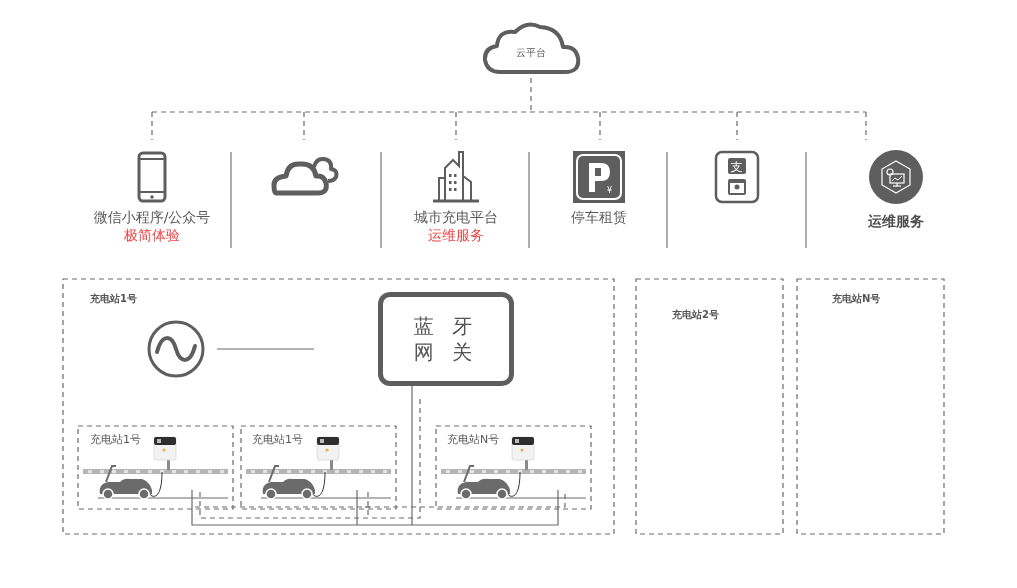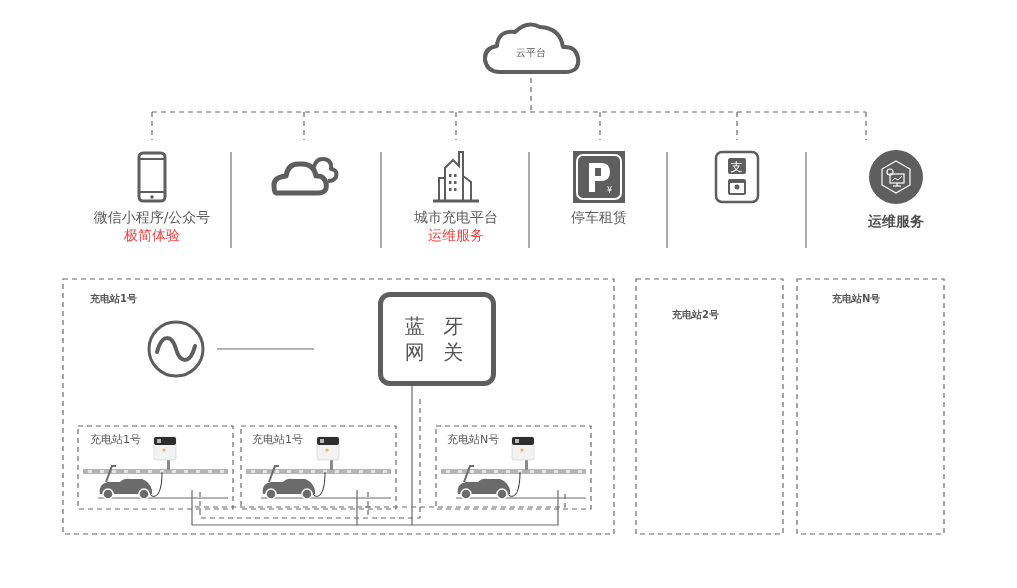--- a/index.html
+++ b/index.html
@@ -8,21 +8,21 @@
   svg.layer { position: absolute; left: 0; top: 0; }
   .cloud-label { position: absolute; left: 491px; top: 46px; width: 80px; text-align: center;
                  font-size: 10px; color: #555; }
   .svc { position: absolute; top: 148px; width: 150px; text-align: center; }
   .svc .icon { height: 58px; display: flex; align-items: center; justify-content: center; }
   .svc .l1 { font-size: 14px; color: #5a5a5a; line-height: 18px; margin-top: 2px; }
   .svc .l2 { font-size: 14px; color: #ef4444; font-weight: normal; line-height: 18px; }
   .svc .l2solo { font-size: 14px; color: #4d4d4d; font-weight: bold; line-height: 18px; margin-top: 6px; }
   .st-title { position: absolute; font-size: 10px; font-weight: bold; color: #555; }
   .sub-title { position: absolute; font-size: 11px; color: #555; }
-  .gateway { position: absolute; left: 378px; top: 292px; width: 118px; height: 94px;
+  .gateway { position: absolute; left: 378px; top: 292px; width: 136px; height: 94px;
              border: 5px solid #5e5e5e; border-radius: 12px; box-sizing: border-box;
              display: flex; flex-direction: column; align-items: center; justify-content: center;
              font-size: 20px; color: #555; line-height: 26px; letter-spacing: 6px; }
 </style>
 </head>
 <body>
 
 <svg class="layer" width="1017" height="588">
   <g fill="none" stroke="#6b6b6b" stroke-width="1.2" stroke-dasharray="5,4">
 

